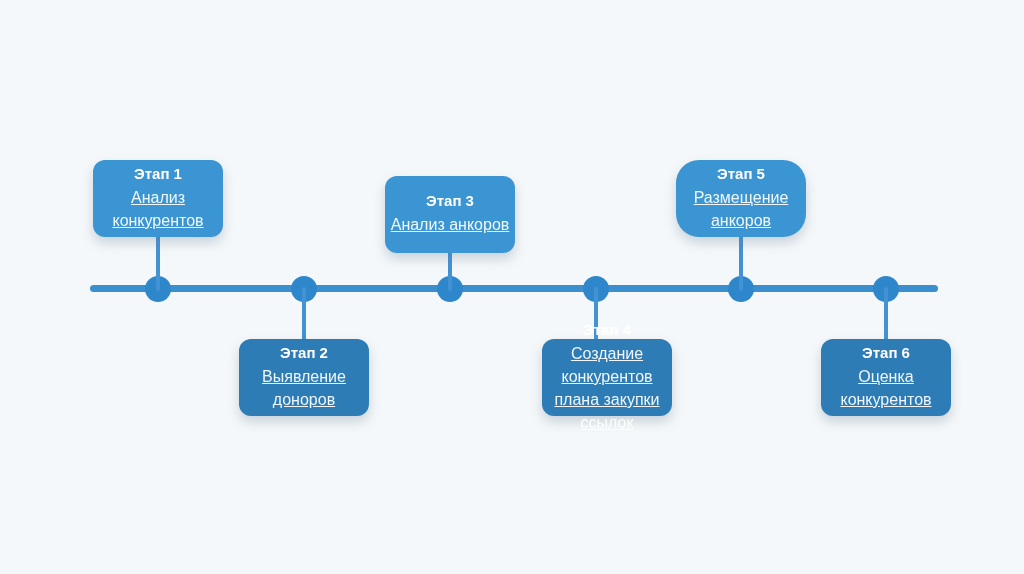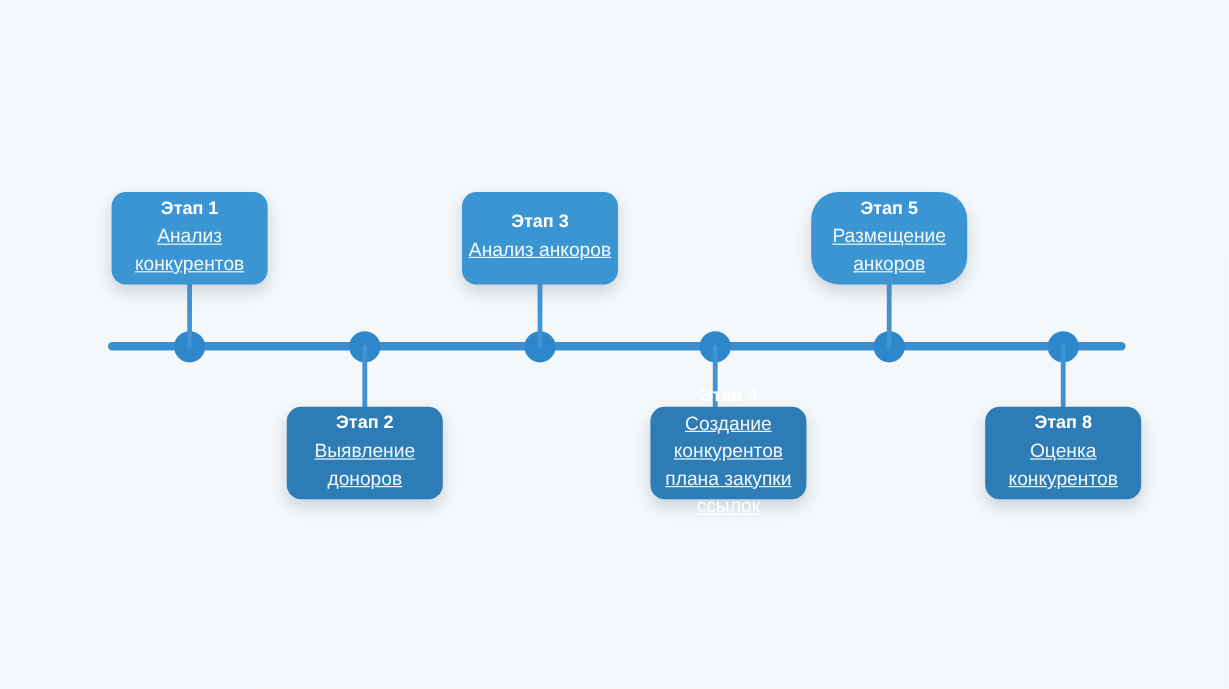--- a/index.html
+++ b/index.html
@@ -92,21 +92,21 @@
     <div class="stem" style="left: 302px; top: 286.5px; height: 62.5px;"></div>
     <div class="card bottom" style="left: 239px; top: 339px;">
       <div class="card-title">Этап 2</div>
       <div class="card-subtitle">Выявление доноров</div>
     </div>
   </div>
 
   <div class="stage">
     <div class="node" style="left: 437px; top: 275.5px;"></div>
     <div class="stem" style="left: 448px; top: 227px; height: 63.5px;"></div>
-    <div class="card top" style="left: 385px; top: 160px;">
+    <div class="card top" style="left: 385px; top: 176px;">
       <div class="card-title">Этап 3</div>
       <div class="card-subtitle">Анализ анкоров</div>
     </div>
   </div>
 
   <div class="stage">
     <div class="node" style="left: 583px; top: 275.5px;"></div>
     <div class="stem" style="left: 594px; top: 286.5px; height: 62.5px;"></div>
     <div class="card bottom" style="left: 542px; top: 339px;">
       <div class="card-title">Этап 4</div>
@@ -121,18 +121,18 @@
     <div class="card top" style="left: 676px; top: 160px; border-radius: 23px;">
       <div class="card-title">Этап 5</div>
       <div class="card-subtitle">Размещение анкоров</div>
     </div>
   </div>
 
   <div class="stage">
     <div class="node" style="left: 873px; top: 275.5px;"></div>
     <div class="stem" style="left: 884px; top: 286.5px; height: 62.5px;"></div>
     <div class="card bottom" style="left: 821px; top: 339px;">
-      <div class="card-title">Этап 8</div>
+      <div class="card-title">Этап 6</div>
       <div class="card-subtitle">Оценка конкурентов</div>
     </div>
   </div>
 </div>
 </div>
 
 </body></html>

